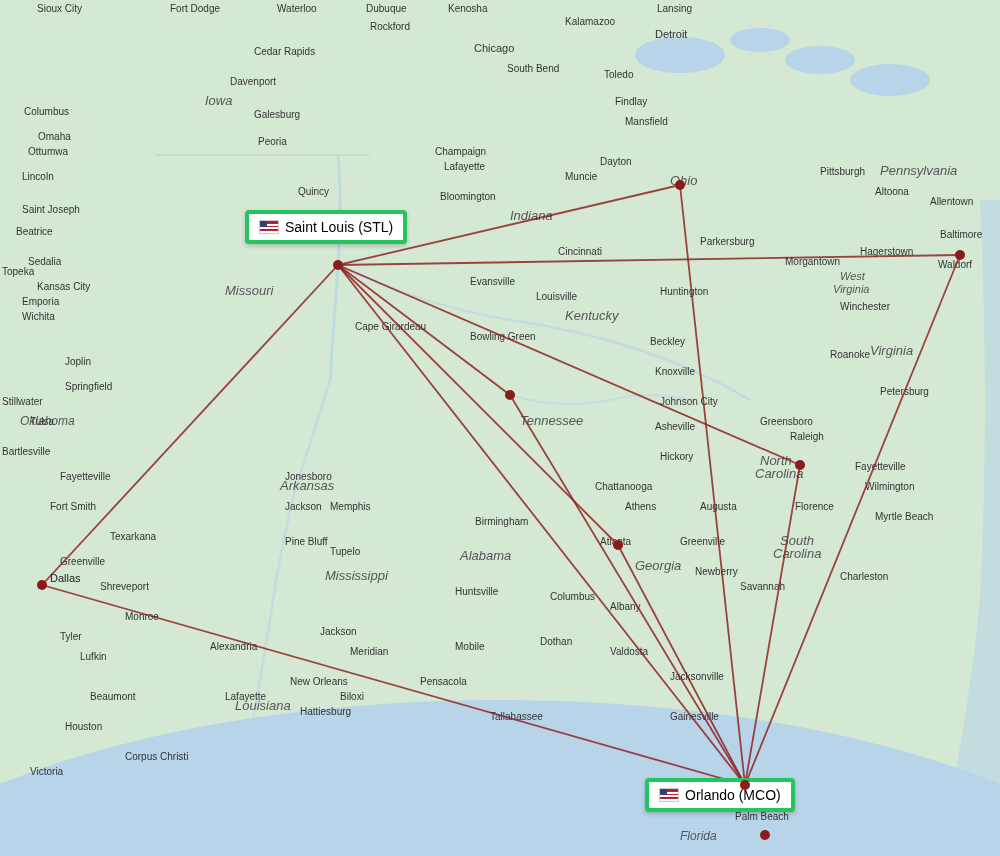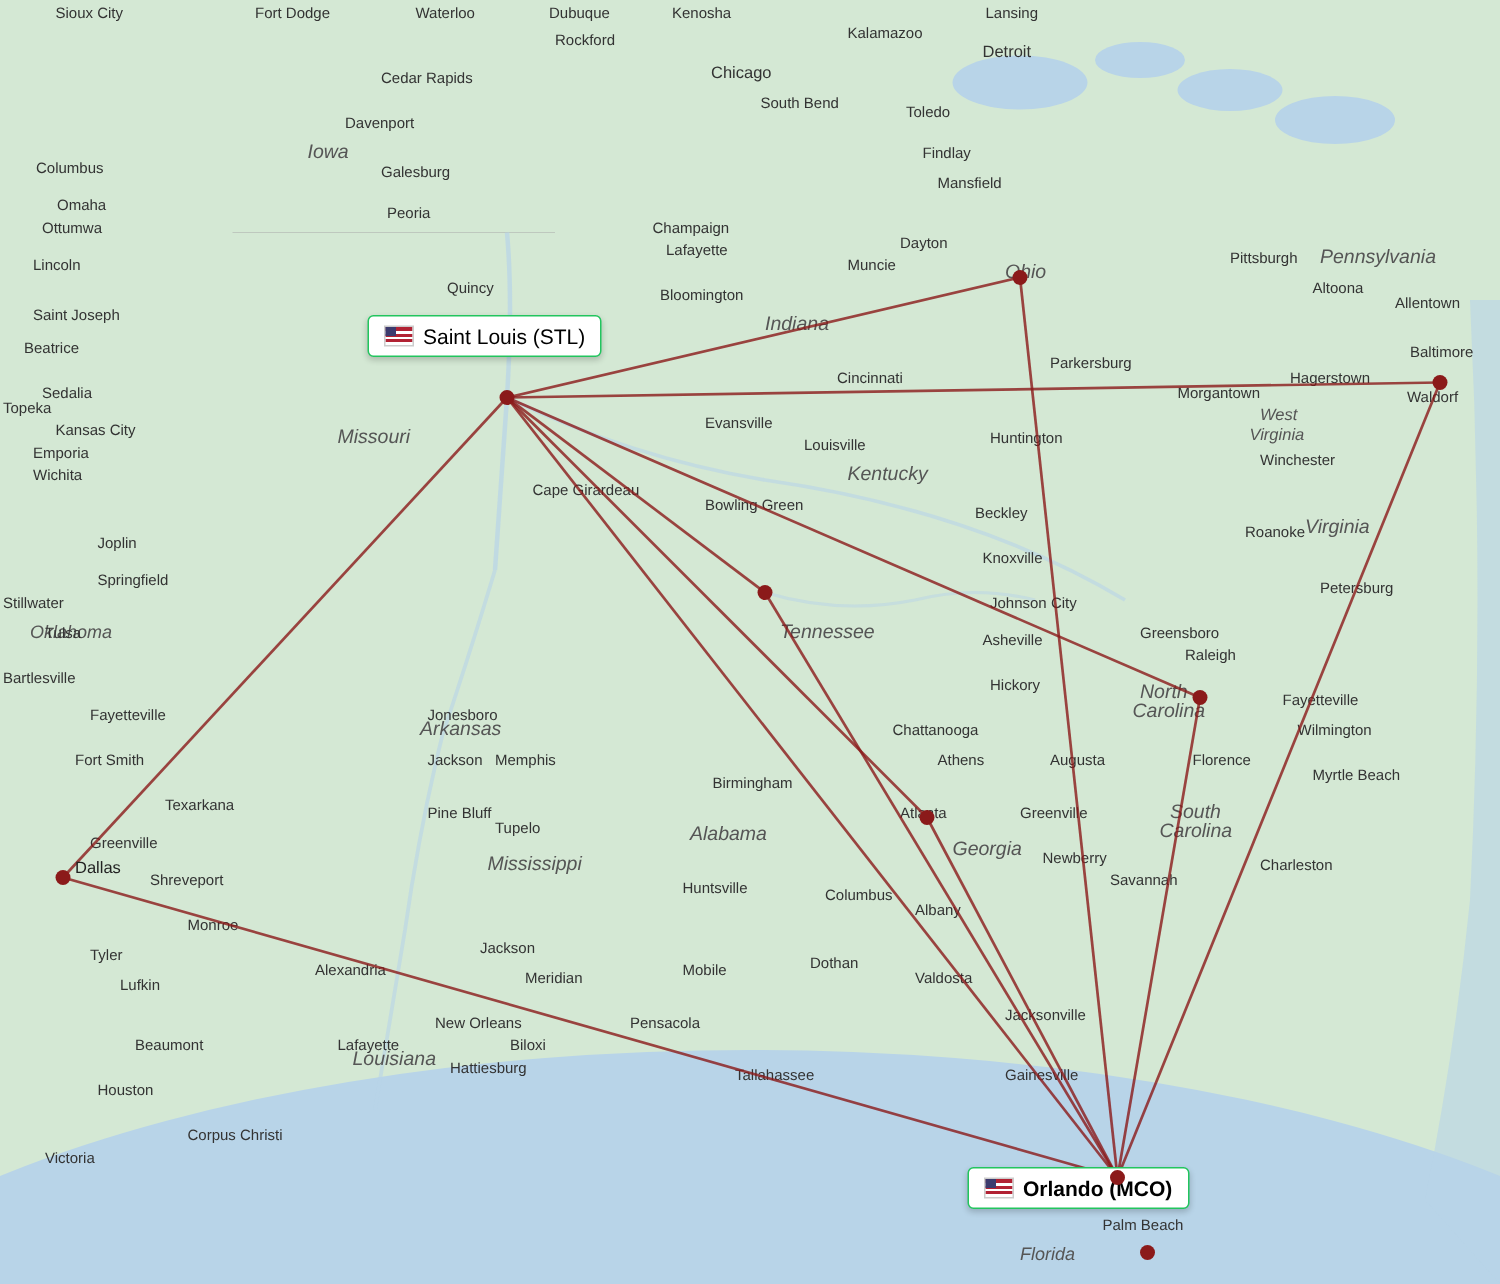--- a/index.html
+++ b/index.html
@@ -11,21 +11,21 @@
       background: #e8f0e8;
     }
     #map-svg {
       position: absolute;
       top: 0; left: 0;
       width: 100%; height: 100%;
     }
     .airport-label {
       position: absolute;
       background: white;
-      border: 1px solid #22c55e;
+      border: 4px solid #22c55e;
       border-radius: 4px;
       padding: 5px 10px;
       display: flex;
       align-items: center;
       gap: 6px;
       font-size: 14px;
       font-weight: 500;
       box-shadow: 0 2px 4px rgba(0,0,0,0.2);
       white-space: nowrap;
     }
@@ -291,19 +291,19 @@
     <circle cx="765" cy="835" r="5" fill="#8B1A1A"></circle>
   </svg>
 
   <div class="airport-label" style="left: 245px; top: 210px;">
     <div class="flag-icon"></div>
     <span>Saint Louis (STL)</span>
   </div>
 
   <div class="airport-dot" style="left: 338px; top: 265px;"></div>
 
-  <div class="airport-label" style="left: 645px; top: 778px; font-weight: bold;">
+  <div class="airport-label" style="left: 645px; top: 778px;">
     <div class="flag-icon"></div>
     <span>Orlando (MCO)</span>
   </div>
 
   <div class="airport-dot" style="left: 745px; top: 785px;"></div>
 </div>
 
 </body></html>

